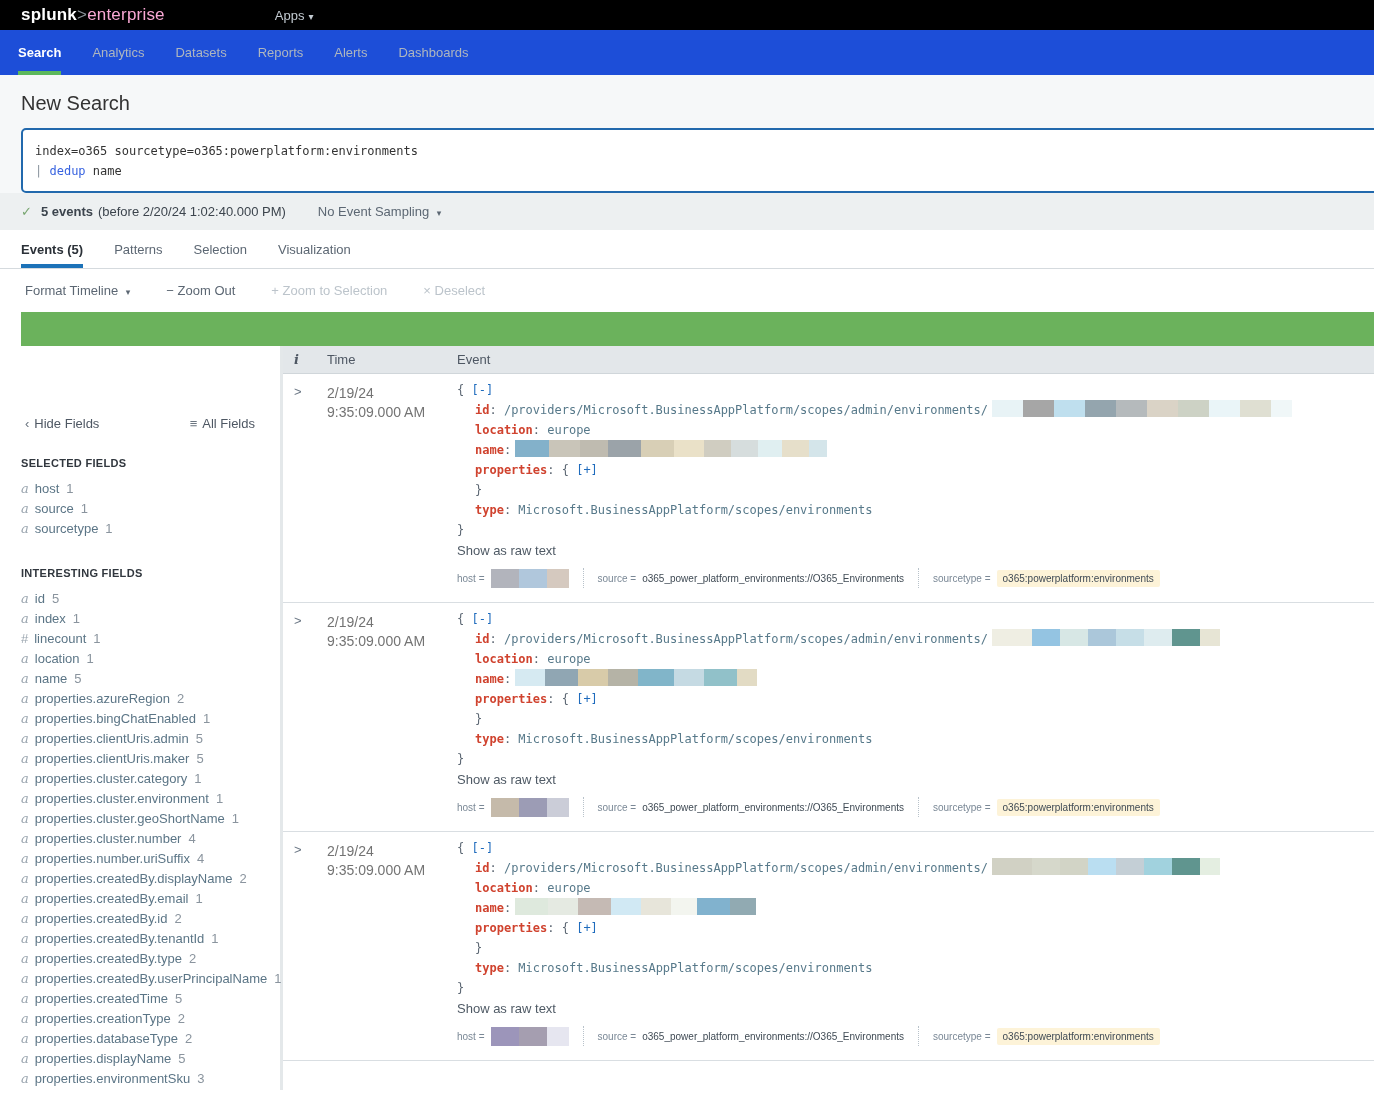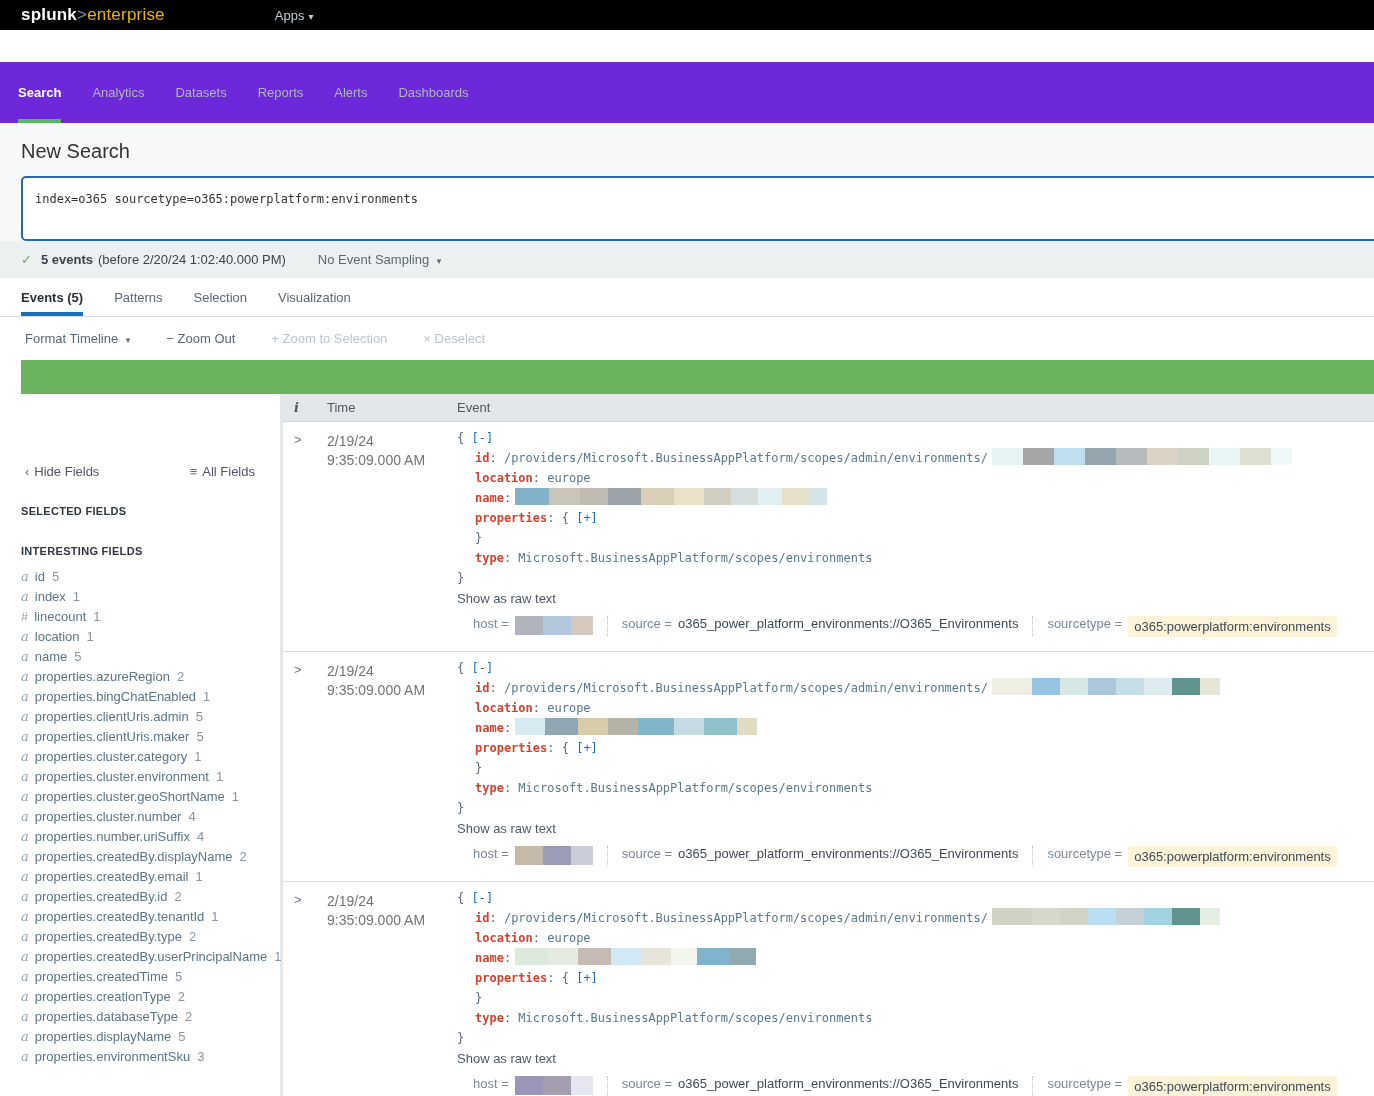--- a/index.html
+++ b/index.html
@@ -5,26 +5,26 @@
   * { margin:0; padding:0; box-sizing:border-box; }
   html,body { width:1374px; height:1096px; overflow:hidden; background:#fff;
     font-family:"Liberation Sans", sans-serif; color:#3c444d; }
   .mono { font-family:"DejaVu Sans Mono", monospace; }
 
   
   .topbar { height:30px; background:#000; display:flex; align-items:center; padding-left:21px; }
   .logo { font-size:17px; font-weight:bold; letter-spacing:.2px; }
   .logo .l-splunk { color:#fff; }
   .logo .l-gt { color:#8a9299; font-weight:normal; }
-  .logo .l-prod { color:#eab308; font-weight:normal; }
+  .logo .l-prod { color:#f9a8d4; font-weight:normal; }
   .apps-menu { margin-left:110px; color:#c3cbd2; font-size:13px; cursor:pointer; }
   .apps-menu .caret { font-size:10px; margin-left:4px; }
 
   
-  .navbar { height:61px; background:#6d28d9; display:flex; align-items:stretch; padding-left:18px;margin-top:32px; }
+  .navbar { height:45px; background:#1d4ed8; display:flex; align-items:stretch; padding-left:18px; }
   .nav-item { color:#aeb6bf; font-size:13px; display:flex; align-items:center; margin-right:31px;
     cursor:pointer; border-bottom:4px solid transparent; padding-top:4px; }
   .nav-item.active { color:#fff; font-weight:bold; border-bottom-color:#5cb85c; }
 
   
   .search-head { background:#f6f8f9; padding-top:17px; }
   .page-title { margin-left:21px; font-size:20px; font-weight:500; color:#333; }
   .search-box { margin-left:21px; margin-right:-6px; margin-top:13px; background:#fff;
     border:2px solid #2269ad; border-radius:5px; padding:11px 12px; height:65px; }
   .query-line { font-size:12px; line-height:20px; color:#333; white-space:pre; }
@@ -81,21 +81,21 @@
   .event-row .col-time { padding-top:10px; font-size:14px; line-height:19px; color:#737373; }
   .event-row .col-event { padding-top:6px; padding-bottom:6px; }
   .json-block { font-family:"DejaVu Sans Mono", monospace; font-size:12px; line-height:20px; color:#5c6773; }
   .json-line.ind { margin-left:18px; }
   .jkey { color:#d0432f; font-weight:bold; }
   .jval { color:#57798a; }
   .jbracket { color:#1e6bbd; cursor:pointer; }
   .mosaic { display:inline-flex; height:17px; vertical-align:text-bottom; margin-left:4px; }
   .mosaic span { display:inline-block; height:100%; }
   .show-raw { font-size:13px; color:#4f5a65; margin-top:3px; cursor:pointer; }
-  .ev-footer { display:flex; align-items:flex-start; margin:10px 0 8px 16px; font-size:13px; }
+  .ev-footer { display:flex; align-items:center; margin:10px 0 8px 0; font-size:10px; }
   .ef-label { color:#7a8896; margin-right:6px; white-space:nowrap; }
   .ef-value { color:#3f4a54; white-space:nowrap; cursor:pointer; }
   .ef-sep { border-left:1px dotted #b8c2ca; height:20px; margin:0 14px; }
   .host-mosaic { display:inline-flex; height:19px; vertical-align:middle; }
   .host-mosaic span { display:inline-block; height:100%; }
   .hl { background:#fdf3d8; padding:3px 6px; border-radius:2px; }
 </style>
 </head>
 <body>
 
@@ -110,20 +110,21 @@
     <div class="nav-item">Datasets</div>
     <div class="nav-item">Reports</div>
     <div class="nav-item">Alerts</div>
     <div class="nav-item">Dashboards</div>
   </div>
 
 <div class="search-head">
   <div class="page-title">New Search</div>
   <div class="search-box">
     <div class="query-line mono"><span>index=o365 sourcetype=o365:powerplatform:environments</span></div>
+    <div class="query-line mono"><span class="tok-pipe">|</span> <span class="tok-cmd">dedup</span> <span>name</span></div>
   </div>
 </div>
 
 <div class="status-strip">
   <span class="check">✓</span>
   <span class="evcount">5 events</span>
   <span>(before 2/20/24 1:02:40.000 PM)</span>
   <span class="sampling"><span>No Event Sampling</span> <span class="dd-caret">▾</span></span>
 </div>
 
@@ -142,20 +143,25 @@
 </div>
 <div class="timeline-bar" id="tlbar" style="background: rgb(107, 178, 92);"></div>
 
 <div class="main">
   <div class="sidebar">
     <div class="sidebar-head">
       <span class="sb-link"><span class="sb-ico">‹</span><span>Hide Fields</span></span>
       <span class="sb-link"><span class="sb-ico">≡</span><span>All Fields</span></span>
     </div>
     <div class="fields-group-title">SELECTED FIELDS</div>
+    <div id="selected-fields">
+        <div class="field-item"><span class="ftype">a</span><span class="fname">host</span><span class="fcount">1</span></div>
+        <div class="field-item"><span class="ftype">a</span><span class="fname">source</span><span class="fcount">1</span></div>
+        <div class="field-item"><span class="ftype">a</span><span class="fname">sourcetype</span><span class="fcount">1</span></div>
+      </div>
     <div class="fields-group-title second">INTERESTING FIELDS</div>
     <div id="interesting-fields">
         <div class="field-item"><span class="ftype">a</span><span class="fname">id</span><span class="fcount">5</span></div>
         <div class="field-item"><span class="ftype">a</span><span class="fname">index</span><span class="fcount">1</span></div>
         <div class="field-item"><span class="ftype num">#</span><span class="fname">linecount</span><span class="fcount">1</span></div>
         <div class="field-item"><span class="ftype">a</span><span class="fname">location</span><span class="fcount">1</span></div>
         <div class="field-item"><span class="ftype">a</span><span class="fname">name</span><span class="fcount">5</span></div>
         <div class="field-item"><span class="ftype">a</span><span class="fname">properties.azureRegion</span><span class="fcount">2</span></div>
         <div class="field-item"><span class="ftype">a</span><span class="fname">properties.bingChatEnabled</span><span class="fcount">1</span></div>
         <div class="field-item"><span class="ftype">a</span><span class="fname">properties.clientUris.admin</span><span class="fcount">5</span></div>

